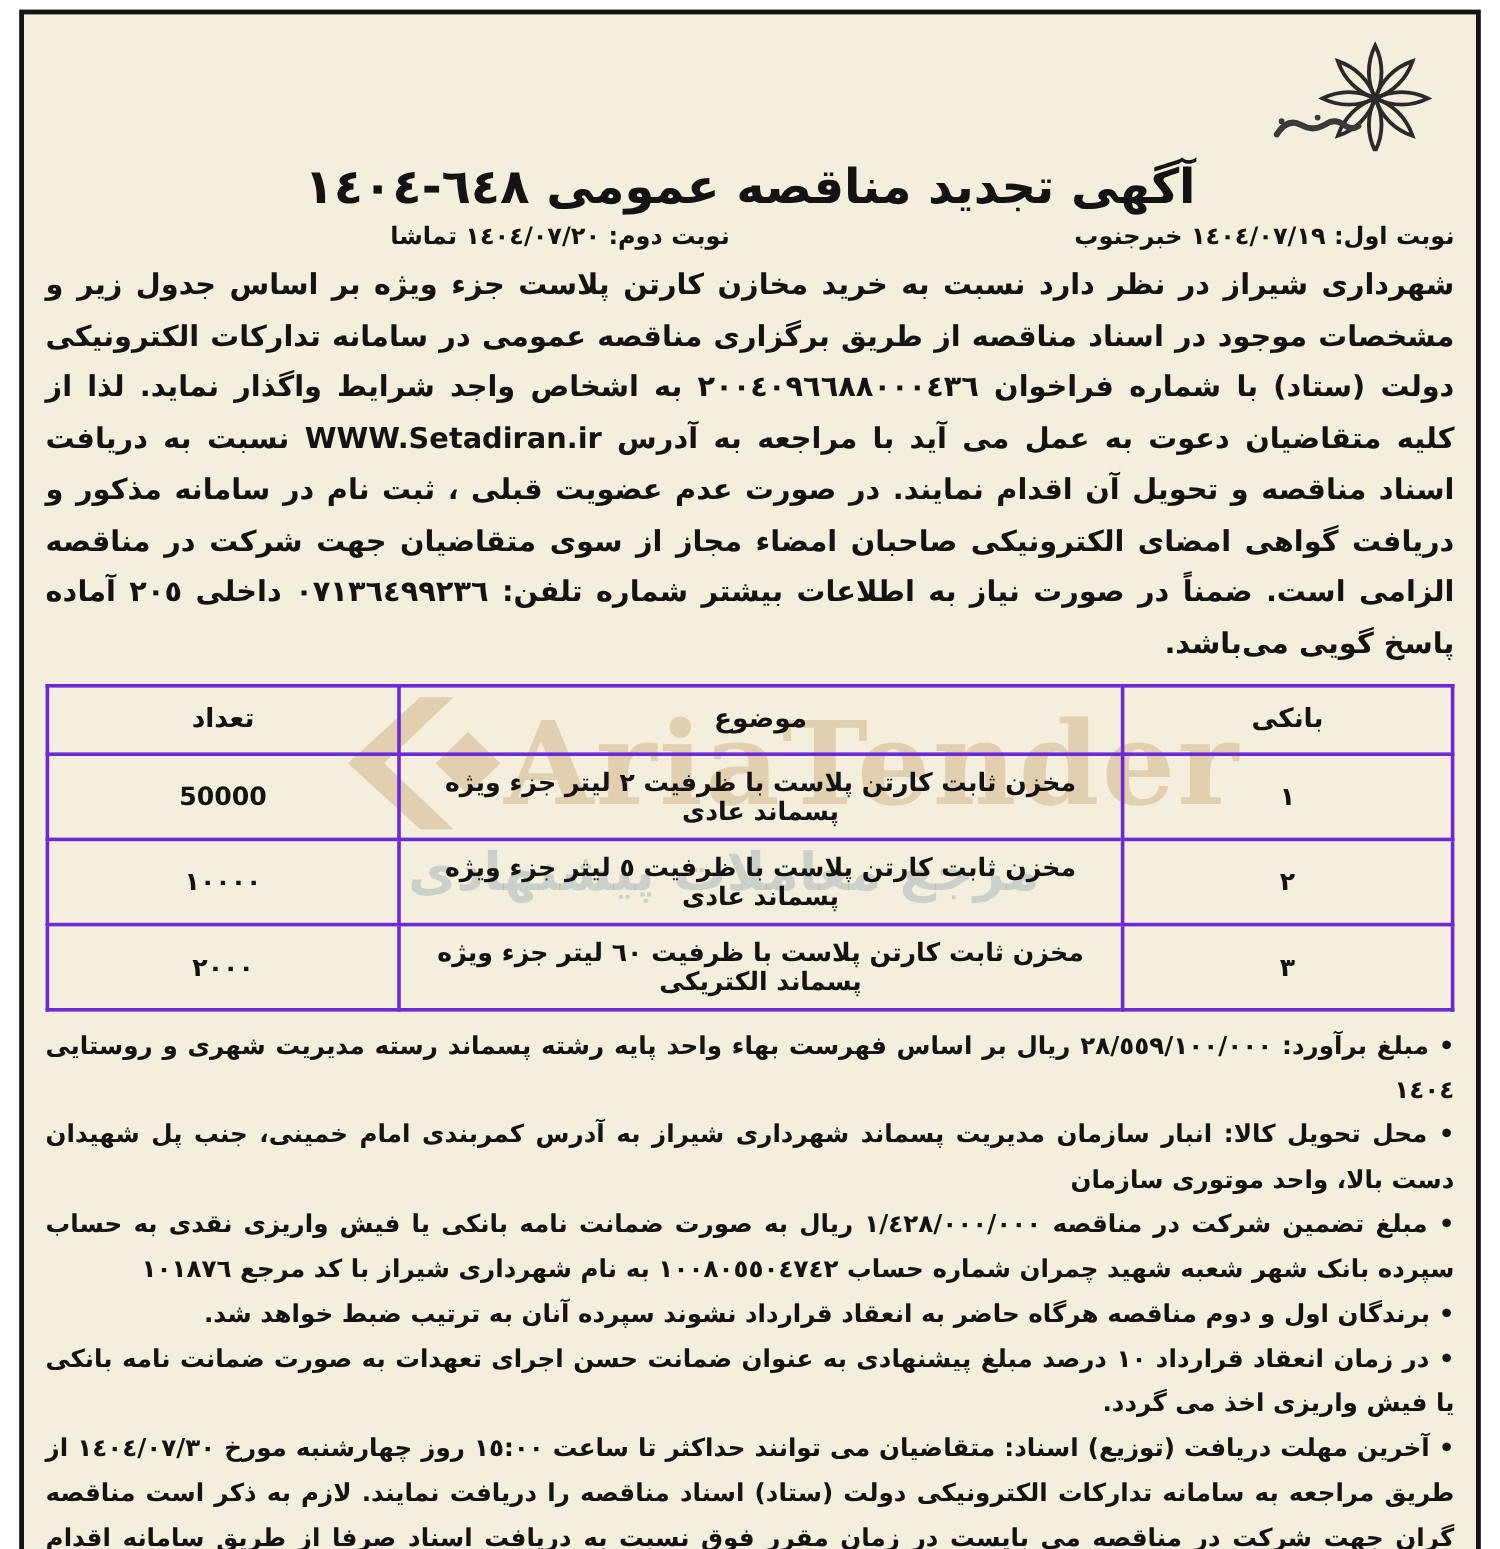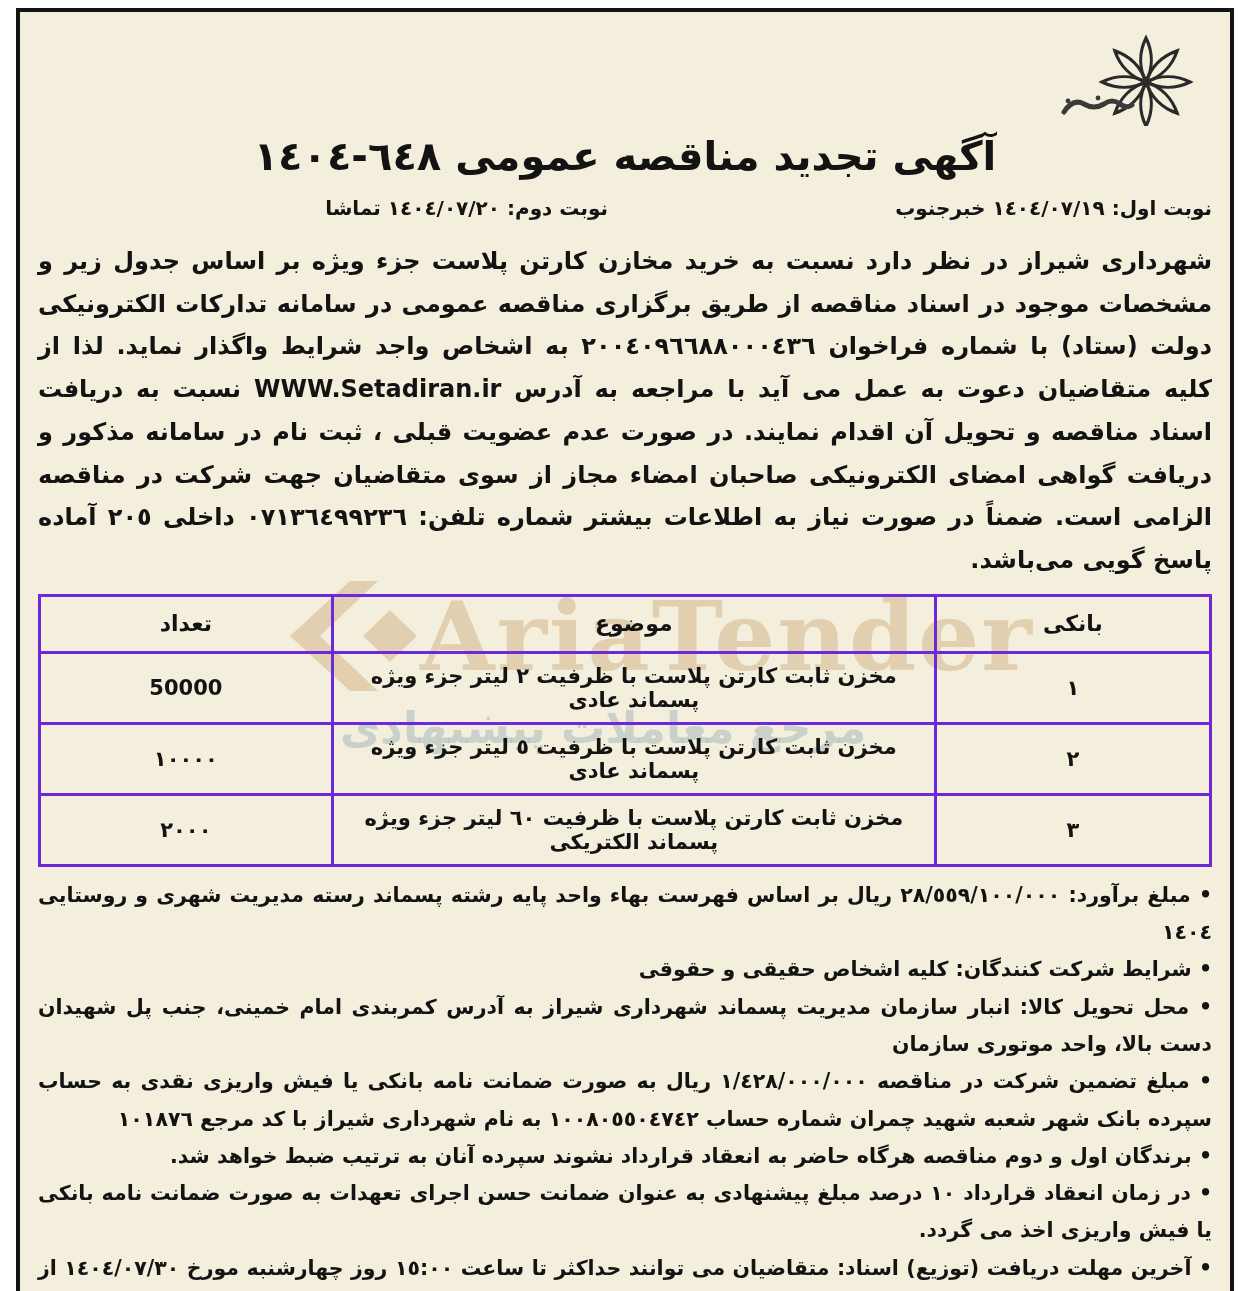--- a/index.html
+++ b/index.html
@@ -50,21 +50,21 @@
     margin:2px 0 4px 0;
     text-align:center;
     font-size:40px;line-height:1.2;
     font-weight:bold;
   }
   .subline{
     display:flex;align-items:baseline;
     font-size:20px;font-weight:bold;
     margin:0 0 8px 0;
   }
-  .subline .second{margin:12px auto;}
+  .subline .second{margin:0 auto;}
   .intro{
     margin:0 0 10px 0;
     font-size:24px;font-weight:bold;line-height:1.78;
     text-align:justify;text-align-last:right;
   }
   
   table.items{
     width:100%;border-collapse:collapse;
     border:3px solid #141414;
     background:transparent;
@@ -157,21 +157,20 @@
               <td>٣</td>
               <td>مخزن ثابت کارتن پلاست با ظرفیت ٦٠ لیتر جزء ویژه پسماند الکتریکی</td>
               <td>٢٠٠٠</td>
             </tr>
           </tbody>
       </table>
 
       <div class="bullets" id="bullets">
           <div class="b">• مبلغ برآورد: ٢٨/٥٥٩/١٠٠/٠٠٠ ریال بر اساس فهرست بهاء واحد پایه رشته پسماند رسته مدیریت شهری و روستایی ١٤٠٤</div>
           <div class="b pair">
-            <span class="pl">• شرایط شرکت کنندگان: کلیه اشخاص حقیقی و حقوقی</span>
           </div>
           <div class="b">• محل تحویل کالا: انبار سازمان مدیریت پسماند شهرداری شیراز به آدرس کمربندی امام خمینی، جنب پل شهیدان دست بالا، واحد موتوری سازمان</div>
           <div class="b">• مبلغ تضمین شرکت در مناقصه ١/٤٢٨/٠٠٠/٠٠٠ ریال به صورت ضمانت نامه بانکی یا فیش واریزی نقدی به حساب سپرده بانک شهر شعبه شهید چمران شماره حساب ١٠٠٨٠٥٥٠٤٧٤٢ به نام شهرداری شیراز با کد مرجع ١٠١٨٧٦</div>
           <div class="b">• برندگان اول و دوم مناقصه هرگاه حاضر به انعقاد قرارداد نشوند سپرده آنان به ترتیب ضبط خواهد شد.</div>
           <div class="b">• در زمان انعقاد قرارداد ١٠ درصد مبلغ پیشنهادی به عنوان ضمانت حسن اجرای تعهدات به صورت ضمانت نامه بانکی یا فیش واریزی اخذ می گردد.</div>
           <div class="b">• آخرین مهلت دریافت (توزیع) اسناد: متقاضیان می توانند حداکثر تا ساعت ١٥:٠٠ روز چهارشنبه مورخ ١٤٠٤/٠٧/٣٠ از طریق مراجعه به سامانه تدارکات الکترونیکی دولت (ستاد) اسناد مناقصه را دریافت نمایند. لازم به ذکر است مناقصه گران جهت شرکت در مناقصه می بایست در زمان مقرر فوق نسبت به دریافت اسناد صرفا از طریق سامانه اقدام نمایند در غیر این صورت امکان شرکت در مناقصه را نخواهند داشت.</div>
         </div>
 
     </div>
   </div>

